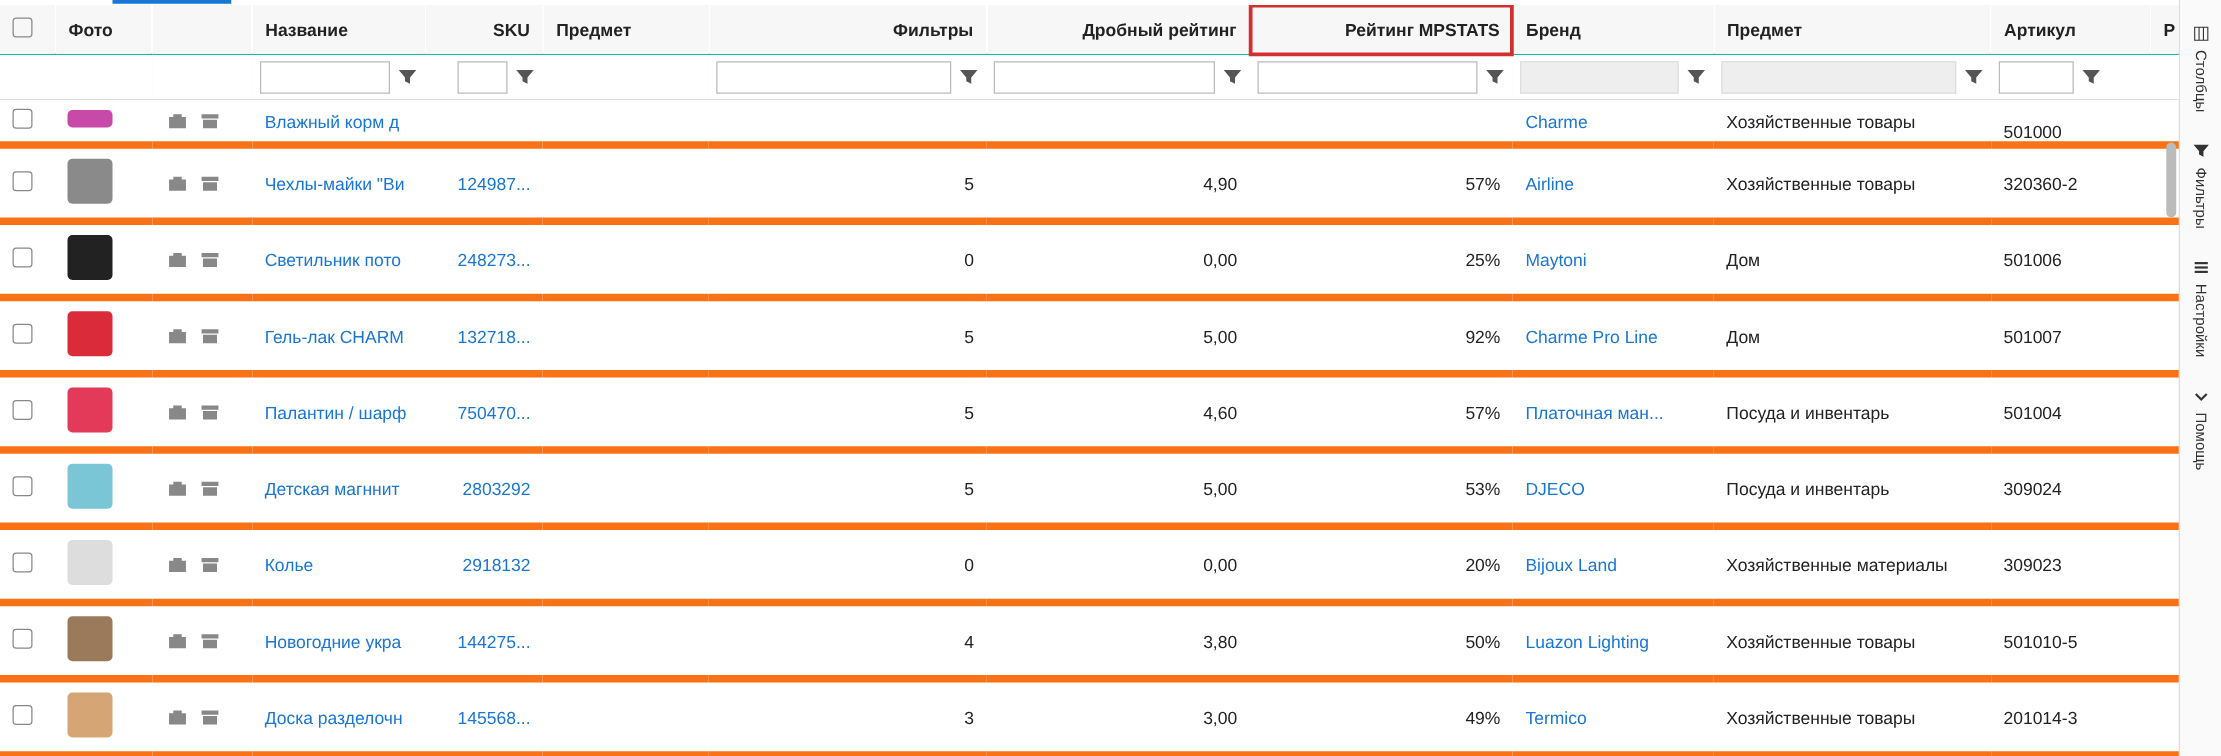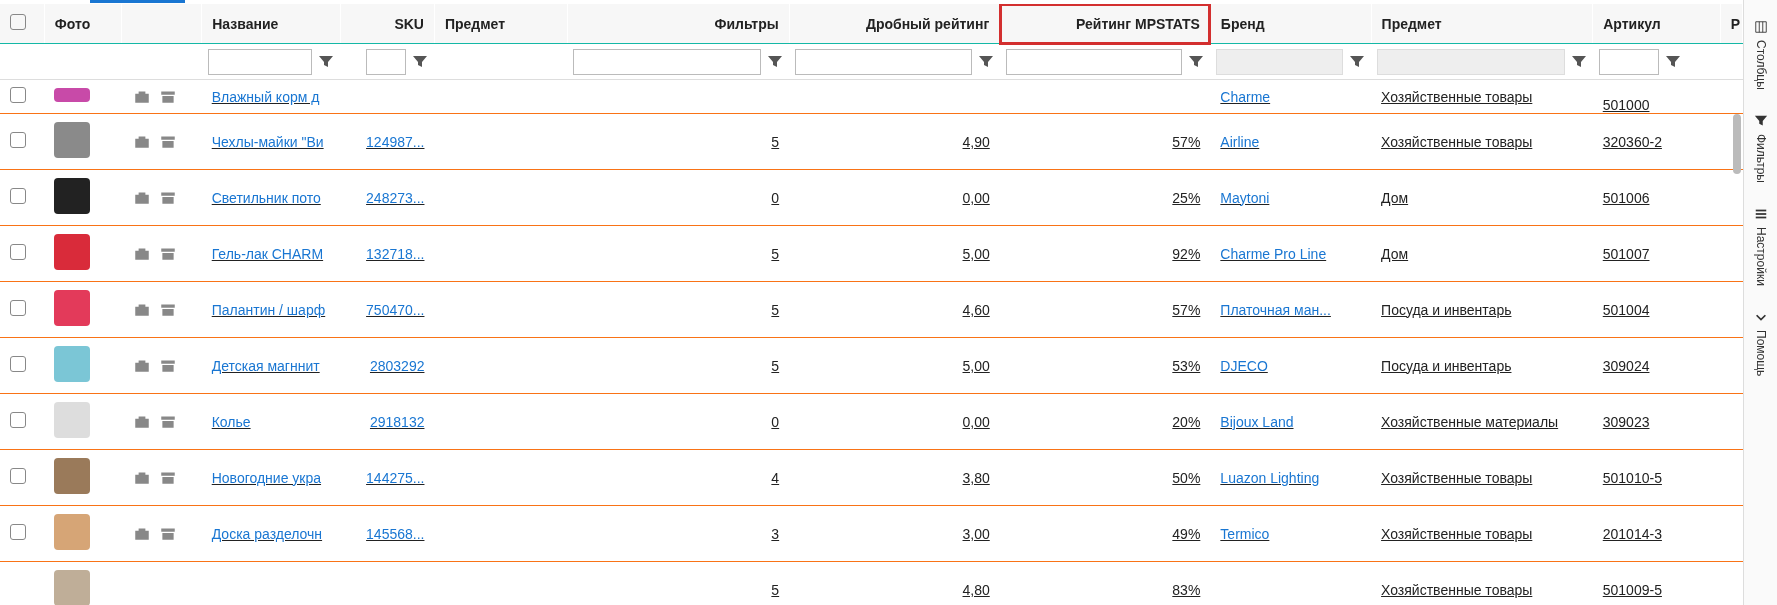--- a/index.html
+++ b/index.html
@@ -18,21 +18,21 @@
 th .th-label { display: block; padding: 10px 10px; }
 th.right .th-label { text-align: right; }
 .filter-row th, .filter-row td { border-bottom: 1px solid #ddd; background: #fff; }
 .filter-cell { padding: 4px 6px; height: 36px; }
 .filter-wrap { display: flex; align-items: center; gap: 6px; justify-content: flex-end; }
 .filter-wrap.left { justify-content: flex-start; }
 .filter-input { flex: 1 1 auto; min-width: 30px; height: 26px; border: 1px solid #bbb; padding: 2px 6px; background: #fff; font-size: 13px; }
 .filter-input.narrow { width: 40px; flex: 0 0 auto; }
 .filter-input.disabled { background: #eee; border-color: #ddd; }
 .filter-icon { width: 16px; height: 16px; flex: 0 0 auto; color: #555; }
-tbody tr { border-bottom: 1px solid #f97316; text-decoration: underline; }
+tbody tr { border-bottom: 6px solid #f97316; }
 tbody td { padding: 8px 10px; font-size: 14px; vertical-align: middle; white-space: nowrap; overflow: hidden; text-overflow: ellipsis; }
 td.right { text-align: right; }
 .chk { width: 16px; height: 16px; border: 1.5px solid #888; border-radius: 3px; display: inline-block; }
 .photo { width: 36px; height: 36px; border-radius: 4px; display: inline-block; }
 .actions { display: flex; gap: 6px; align-items: center; }
 .action-btn { width: 20px; height: 18px; color: #888; cursor: pointer; }
 .link { color: #1976d2; cursor: pointer; }
 .sidebar { width: 34px; background: #fafafa; border-left: 1px solid #ddd; display: flex; flex-direction: column; align-items: center; padding-top: 8px; font-size: 12px; }
 .side-item { writing-mode: vertical-rl; padding: 12px 4px; cursor: pointer; display: flex; align-items: center; gap: 6px; color: #333; }
 .side-icon { writing-mode: horizontal-tb; width: 14px; height: 14px; }

